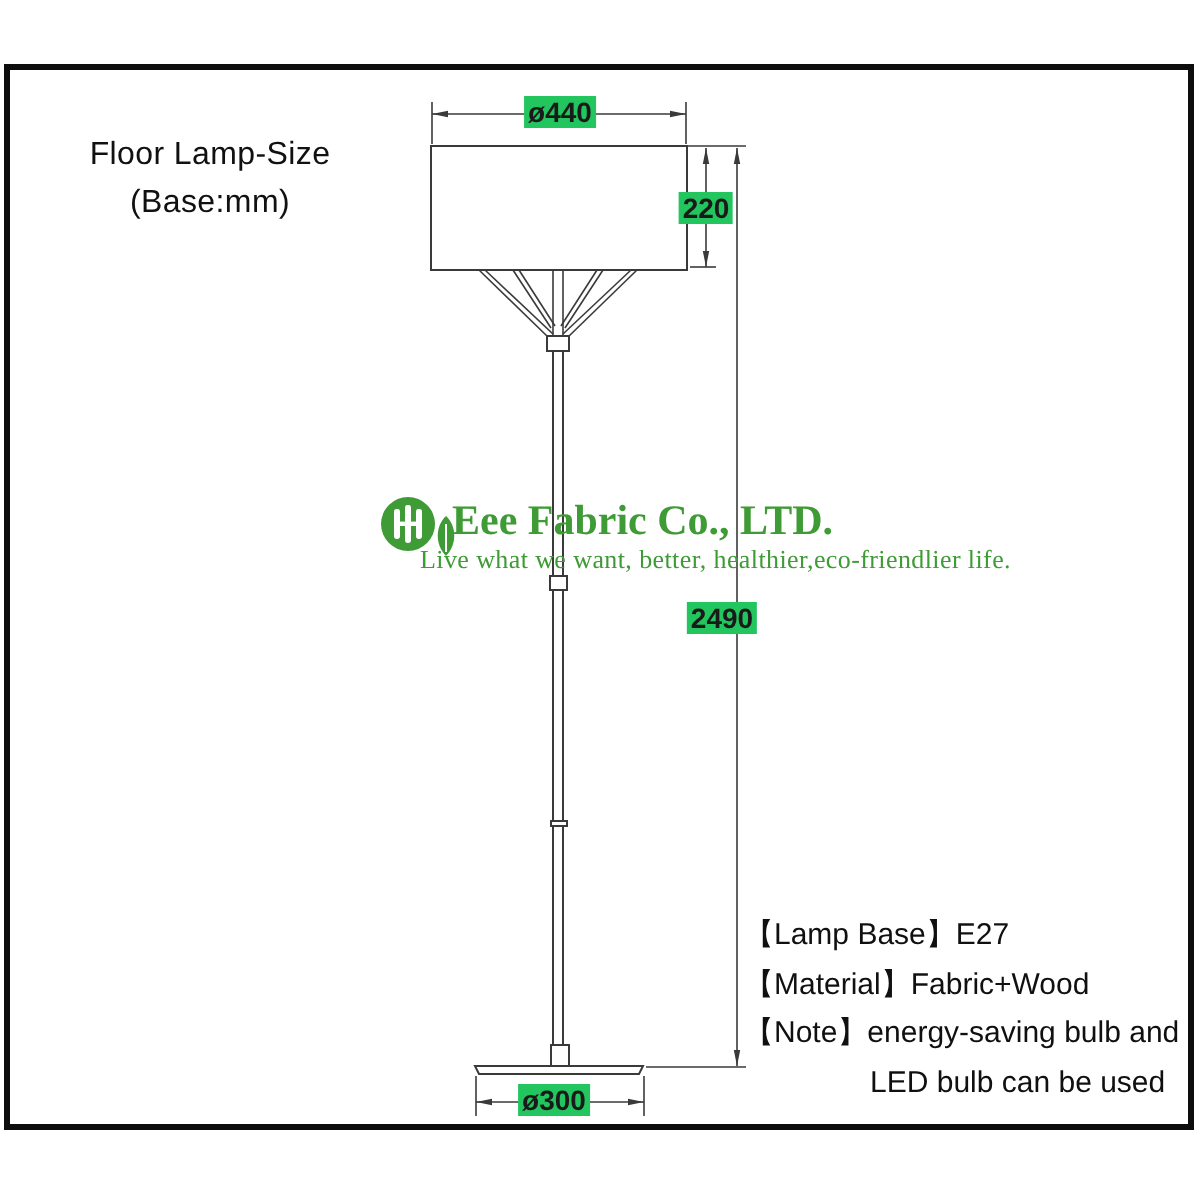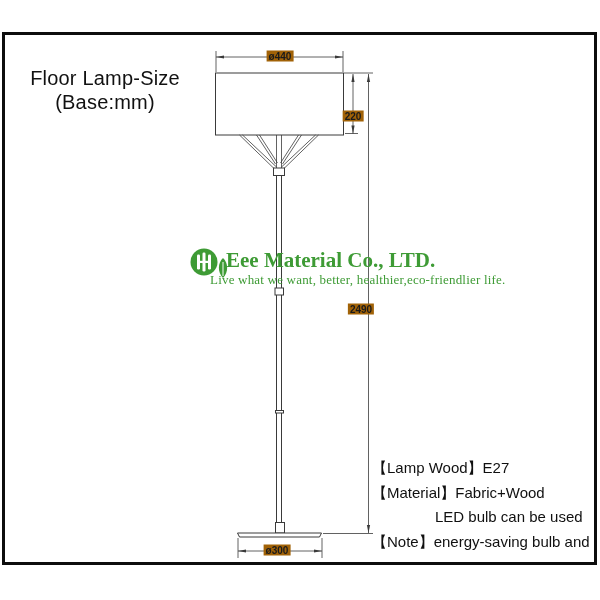--- a/index.html
+++ b/index.html
@@ -7,27 +7,27 @@
     width:600px;height:600px;position:relative;background:#ffffff;
     font-family:"Liberation Sans","DejaVu Sans",sans-serif;
     overflow:hidden;
   }
   .frame{
     position:absolute;left:2px;top:32px;width:589px;height:527px;
     border:3px solid #0d0d0d;background:#ffffff;
   }
   .title-block{
     position:absolute;left:10px;top:66px;width:190px;
-    text-align:center;color:#111;font-size:20px;line-height:24px;
+    text-align:center;color:#111;font-size:16px;line-height:24px;
     letter-spacing:0.2px;
   }
   .drawing-svg{position:absolute;left:0;top:0;width:600px;height:600px;}
   .dim-label{
     position:absolute;transform:translate(-50%,-50%);
-    font-size:10px;font-weight:bold;color:#1a1a1a;background:#a16207;
+    font-size:14px;font-weight:bold;color:#1a1a1a;background:#22c55e;
     padding:0 2px;white-space:nowrap;z-index:3;
   }
   .brand-name{
     position:absolute;left:226px;top:248px;white-space:nowrap;z-index:3;
     font-family:"Liberation Serif","DejaVu Serif",serif;
     font-weight:bold;font-size:21px;color:#3E9B35;
   }
   .brand-tagline{
     position:absolute;left:210px;top:272px;white-space:nowrap;z-index:3;
     font-family:"Liberation Serif","DejaVu Serif",serif;
@@ -120,25 +120,25 @@
     <rect x="197" y="254.5" width="3" height="15" rx="1.2" fill="#ffffff"></rect>
     <rect x="202.5" y="252.5" width="3" height="19" rx="1.2" fill="#ffffff"></rect>
     <rect x="208" y="254.5" width="3" height="15" rx="1.2" fill="#ffffff"></rect>
     <rect x="197" y="260.8" width="14" height="2.2" fill="#ffffff"></rect>
     <path d="M223,258 C228.5,263 228.5,272.5 223,278 C217.5,272.5 217.5,263 223,258 Z" fill="#3E9B35"></path>
     <line x1="223" y1="262" x2="223" y2="276" stroke="#ffffff" stroke-width="1"></line>
   </g>
 </svg>
 
 <div class="dim-label" style="left:280px;top:56px;">ø440</div>
-<div class="dim-label" style="left:353px;top:104px;margin-top:12px;">220</div>
+<div class="dim-label" style="left:353px;top:104px;">220</div>
 <div class="dim-label" style="left:361px;top:309px;">2490</div>
 <div class="dim-label" style="left:277px;top:550px;text-align:center;">ø300</div>
 
-<div class="brand-name">Eee Material Co., LTD.</div>
+<div class="brand-name">Eee Fabric Co., LTD.</div>
 <div class="brand-tagline">Live what we want, better, healthier,eco-friendlier life.</div>
 
 <div class="specs">
-  <div class="spec-line">【Lamp Wood】E27</div>
+  <div class="spec-line">【Lamp Base】E27</div>
   <div class="spec-line">【Material】Fabric+Wood</div>
+  <div class="spec-line">【Note】energy-saving bulb and</div>
   <div class="spec-line indent">LED bulb can be used</div>
-  <div class="spec-line">【Note】energy-saving bulb and</div>
 </div>
 
 </body></html>

